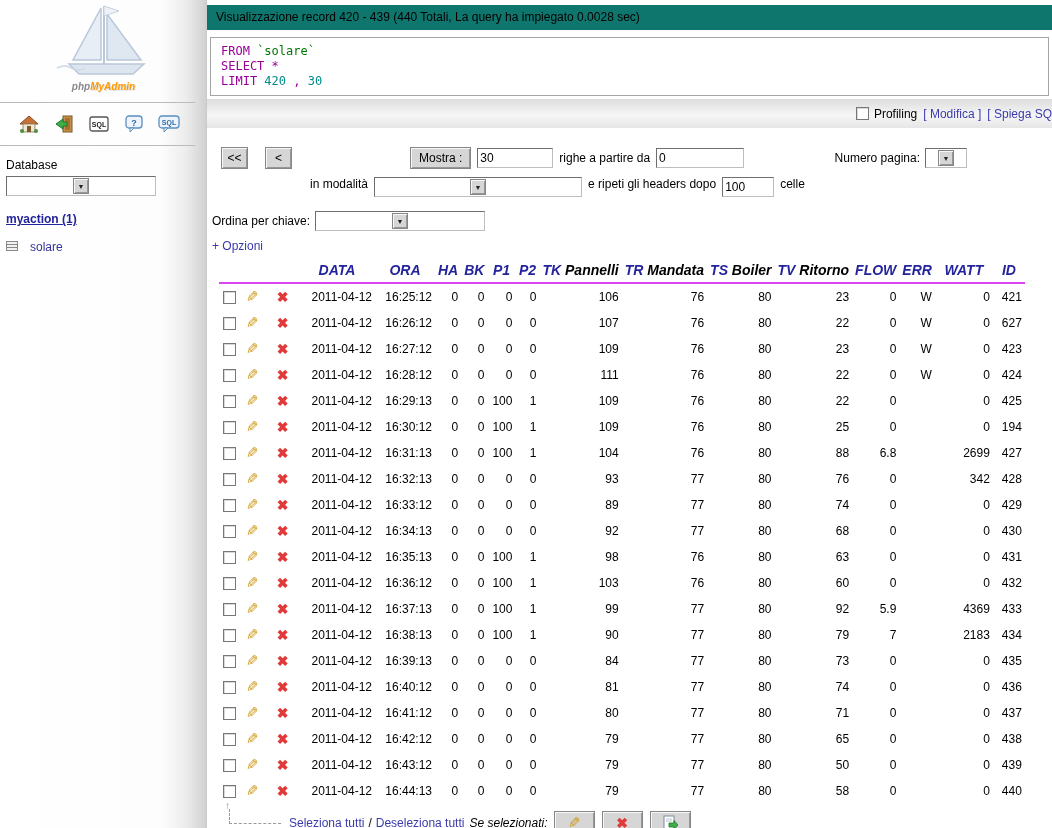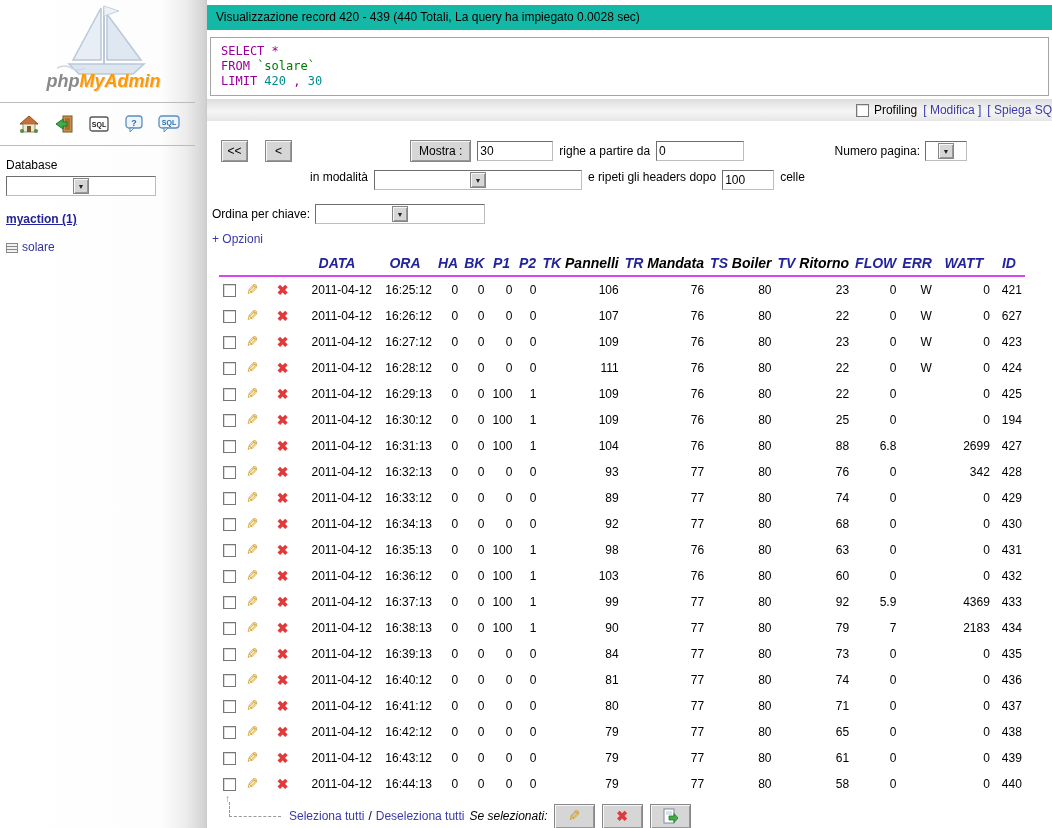--- a/index.html
+++ b/index.html
@@ -4,41 +4,41 @@
 <style>
   * { margin:0; padding:0; box-sizing:border-box; }
   html,body { width:1052px; height:828px; overflow:hidden; background:#fff;
     font-family:"Liberation Sans", sans-serif; font-size:12px; color:#000; }
 
   
   .sidebar { position:fixed; left:0; top:0; width:207px; height:828px;
     background:linear-gradient(to right,#ffffff 0%,#fdfdfd 78%,#ececec 90%,#d2d2d2 99%,#c9c9c9 100%); }
   .logo { text-align:center; padding-top:4px; height:98px; position:relative; }
   .logo svg { display:block; margin:0 auto; }
-  .logo-text { position:absolute; left:0; right:0; bottom:6px; font-size:18px; font-style:italic; font-weight:bold; }
+  .logo-text { position:absolute; left:0; right:0; bottom:6px; font-size:10px; font-style:italic; font-weight:bold; }
   .logo-php { color:#8a8a8a; }
   .logo-ma { color:#ff9900; text-shadow:1px 1px 0 #e0e0e0; }
   .side-hr { border:none; border-top:1px solid #bbb; margin:4px 12px 4px 0; }
   .icon-row { display:flex; justify-content:center; gap:13px; padding:6px 10px 6px 0; }
   .icon-row .sicon { width:22px; height:22px; display:flex; align-items:center; justify-content:center; cursor:pointer; }
   .db-label { padding:8px 0 2px 6px; color:#000; }
   .db-select-wrap { padding:2px 0 0 6px; }
   .db-link { display:inline-block; margin:16px 0 0 6px; color:#23239c; font-weight:bold; text-decoration:underline; }
-  .tbl-item { display:flex; align-items:flex-end; gap:4px; margin:14px 0 0 6px; color:#333399; }
+  .tbl-item { display:flex; align-items:flex-start; gap:12px; margin:14px 0 0 6px; color:#333399; }
   .tbl-item a { color:#333399; text-decoration:none; }
 
   
   .main { margin-left:207px; padding-top:5px; width:845px; }
-  .msg-success { background:#14b8a6; padding:6px 9px; height:25px; line-height:13px; }
+  .msg-success { background:#0f766e; padding:6px 9px; height:25px; line-height:13px; }
   .sqlbox { border:1px solid #a5a5a5; margin:7px 3px 3px 3px; padding:6px 10px;
     font-family:"DejaVu Sans Mono", monospace; font-size:12px; line-height:15px; min-height:55px; }
   .sql-kw { color:#990099; }
   .sql-id { color:#007700; }
   .sql-num { color:#008b8b;margin-top:36px; }
-  .toolbar { height:22px; background:linear-gradient(180deg,#dcdcdc 0%,#f6f6f6 55%,#e6e6e6 100%);
+  .toolbar { height:29px; background:linear-gradient(180deg,#dcdcdc 0%,#f6f6f6 55%,#e6e6e6 100%);
     display:flex; align-items:center; justify-content:flex-end; padding-right:0;padding-left:44px; }
   .toolbar .chk { margin-right:5px; }
   .toolbar a { color:#3a3aad; text-decoration:none; }
   .toolbar .lbl { margin-right:6px; }
 
   .chk { display:inline-block; width:13px; height:13px; background:#fff; border:1px solid #777;
     box-shadow:inset 1px 1px 0 rgba(0,0,0,.15); vertical-align:middle; cursor:pointer; }
 
   .btn { display:inline-block; background:#d6d6d6; border:1px solid #868686; color:#000;
     box-shadow:inset 1px 1px 0 #f7f7f7, inset -1px -1px 0 #979797; padding:3px 8px;
@@ -156,22 +156,22 @@
       <line x1="0.5" y1="7.5" x2="11.5" y2="7.5" stroke="#888"></line>
     </svg>
     <a href="#">solare</a>
   </div>
 </aside>
 
 <main class="main">
   <div class="msg-success">Visualizzazione record 420 - 439 (440 Totali, La query ha impiegato 0.0028 sec)</div>
 
   <div class="sqlbox" id="sqlbox">
+      <div><span class="sql-kw">FROM </span><span class="sql-id">`solare`</span></div>
       <div><span class="sql-kw">SELECT *</span></div>
-      <div><span class="sql-kw">FROM </span><span class="sql-id">`solare`</span></div>
       <div><span class="sql-kw">LIMIT </span><span class="sql-num">420 </span><span class="sql-kw">, </span><span class="sql-num">30</span></div>
     </div>
 
   <div class="toolbar">
     <span class="chk"></span>
     <span class="lbl">Profiling</span>
     <a href="#" class="lbl">[ Modifica ]</a>
     <a href="#">[ Spiega SQ</a>
   </div>
 
@@ -585,21 +585,21 @@
           <td class="ac c-del"><span class="delete-icon">✖</span></td>
           <td class="al c-data">2011-04-12</td>
           <td class="al c-ora">16:43:12</td>
           <td class="ar c-ha">0</td>
           <td class="ar c-bk">0</td>
           <td class="ar c-p1">0</td>
           <td class="ar c-p2">0</td>
           <td class="ar c-tk">79</td>
           <td class="ar c-tr">77</td>
           <td class="ar c-ts">80</td>
-          <td class="ar c-tv">61</td>
+          <td class="ar c-tv">50</td>
           <td class="ar c-flow">0</td>
           <td class="al c-err"></td>
           <td class="ar c-watt">0</td>
           <td class="ar c-id">439</td>
         </tr>
         <tr>
           <td class="ac c-check"><span class="chk"></span></td>
           <td class="ac c-edit"><span class="pencil-icon">✎</span></td>
           <td class="ac c-del"><span class="delete-icon">✖</span></td>
           <td class="al c-data">2011-04-12</td>

